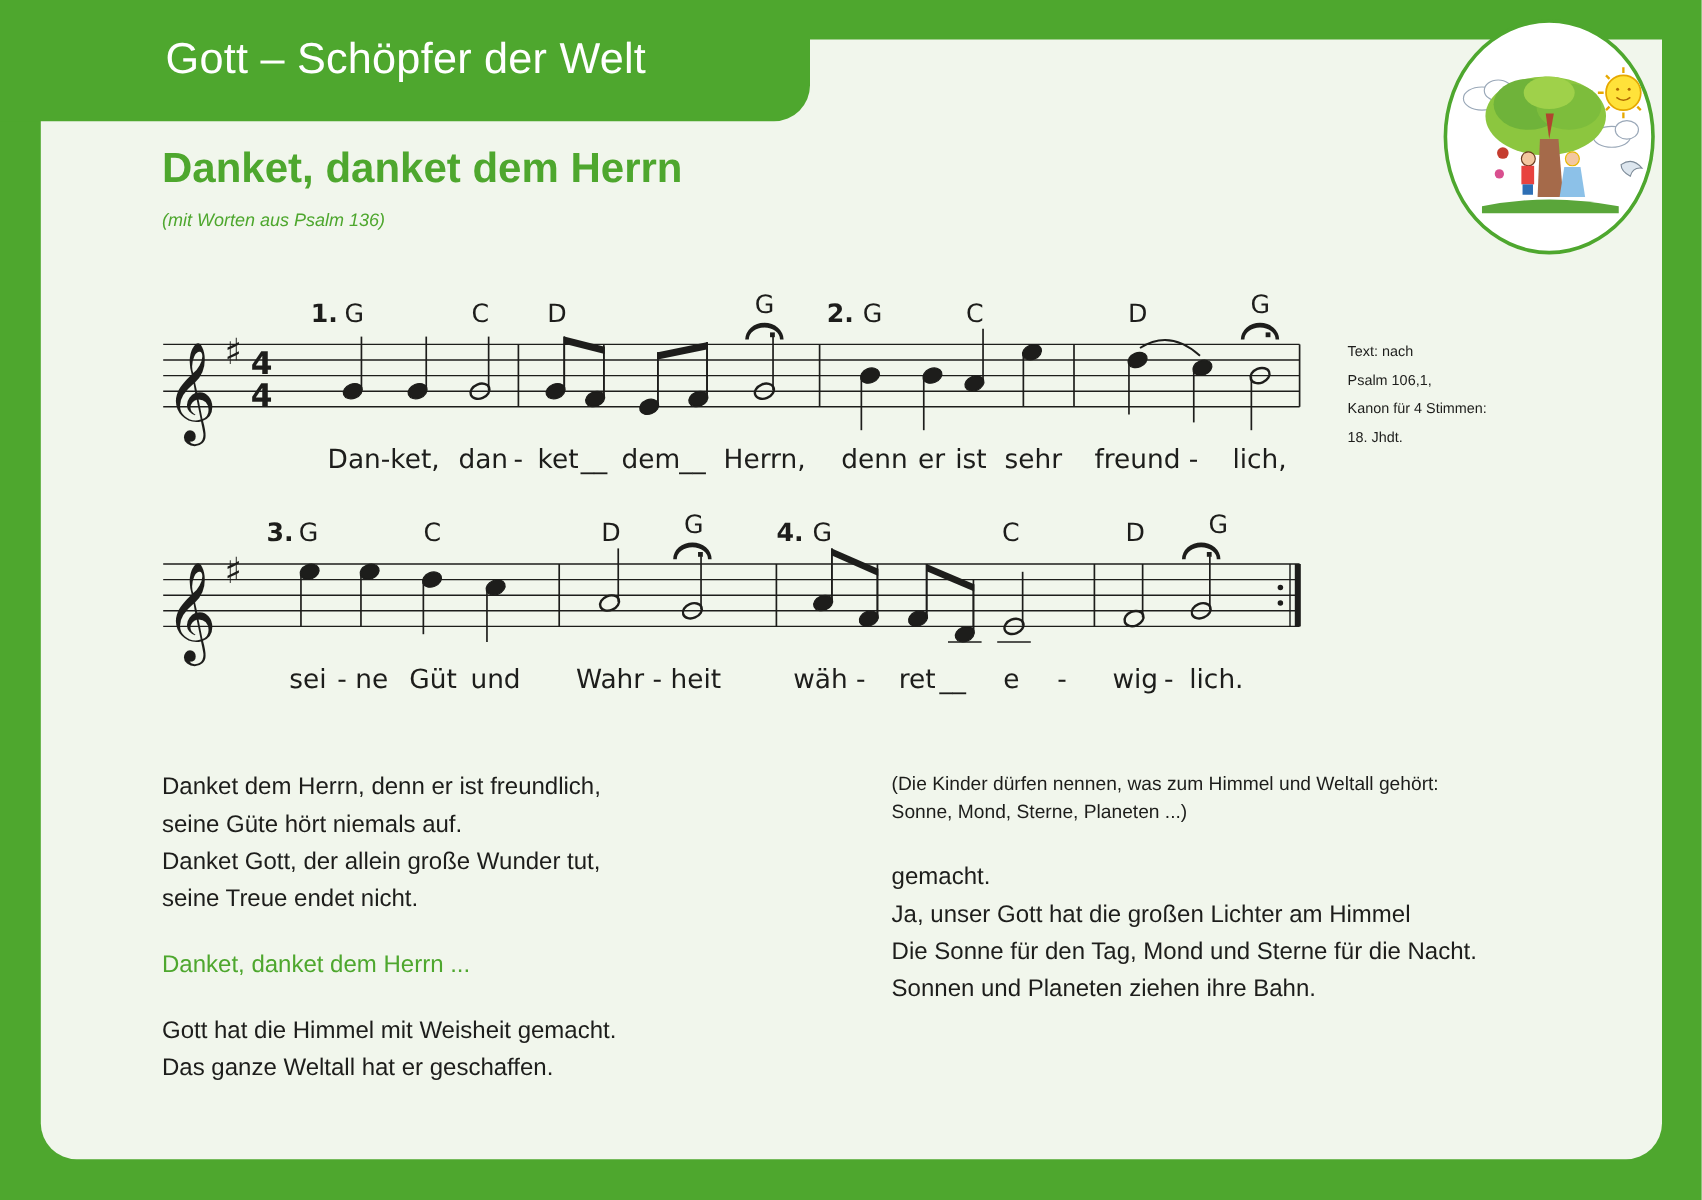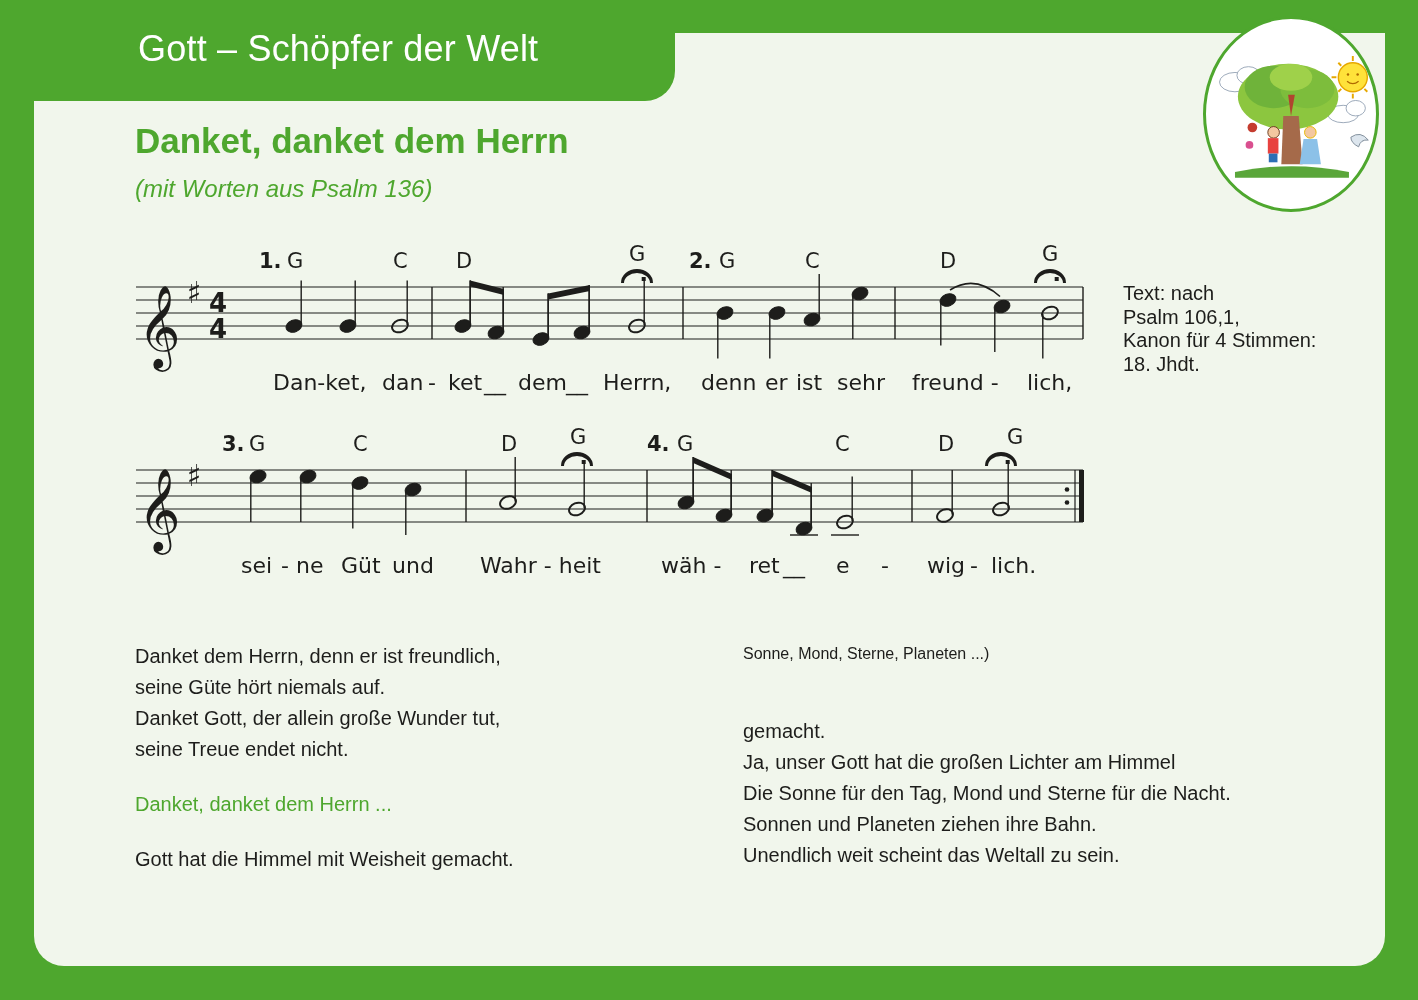--- a/index.html
+++ b/index.html
@@ -26,26 +26,26 @@
     border-radius: 50%; background: #ffffff; border: 3px solid #4ea72e;
     box-sizing: border-box; overflow: hidden;
   }
   .medallion svg { width: 100%; height: 100%; display: block; }
   .song-title {
     position: absolute; left: 135px; top: 121px;
     font-size: 35px; font-weight: bold; color: #4ea72e; white-space: nowrap;
   }
   .song-subtitle {
     position: absolute; left: 135px; top: 175px;
-    font-size: 24px; font-style: italic; color: #4ea72e; white-space: nowrap;
+    font-size: 15px; font-style: italic; color: #4ea72e; white-space: nowrap;
   }
   .score { position: absolute; left: 0; top: 0; width: 1418px; height: 620px; pointer-events: none; }
   .score text { font-family: "DejaVu Sans", sans-serif; }
   .credits {
-    position: absolute; left: 1123px; top: 282px; font-size: 20px; line-height: 23.5px; color: #1d1d1b;
+    position: absolute; left: 1123px; top: 282px; font-size: 12px; line-height: 23.5px; color: #1d1d1b;
   }
   .credits div { white-space: nowrap; }
   .verse { position: absolute; font-size: 20px; line-height: 31px; color: #1d1d1b; }
   .verse div { white-space: nowrap; }
   .verse.refrain { color: #4ea72e; }
   .note-small { position: absolute; font-size: 16px; line-height: 24px; color: #1d1d1b; }
   .note-small div { white-space: nowrap; }
 </style>
 </head>
 <body>
@@ -280,25 +280,26 @@
   <div>Danket Gott, der allein große Wunder tut,</div>
   <div>seine Treue endet nicht.</div>
 </div>
 
 <div class="verse refrain" style="left:135px; top:789px;text-align:center;">
   <div>Danket, danket dem Herrn ...</div>
 </div>
 
 <div class="verse" style="left:135px; top:844px;">
   <div>Gott hat die Himmel mit Weisheit gemacht.</div>
+  <div>Das ganze Weltall hat er geschaffen.</div>
 </div>
 
 <div class="note-small" style="left:743px; top:642px;">
+  <div>(Die Kinder dürfen nennen, was zum Himmel und Weltall gehört:</div>
   <div>Sonne, Mond, Sterne, Planeten ...)</div>
 </div>
 
 <div class="verse" style="left:743px; top:716px;">
   <div>gemacht.</div>
   <div>Ja, unser Gott hat die großen Lichter am Himmel</div>
   <div>Die Sonne für den Tag, Mond und Sterne für die Nacht.</div>
   <div>Sonnen und Planeten ziehen ihre Bahn.</div>
-  <div>Unendlich weit scheint das Weltall zu sein.</div>
 </div>
 
 </body></html>

